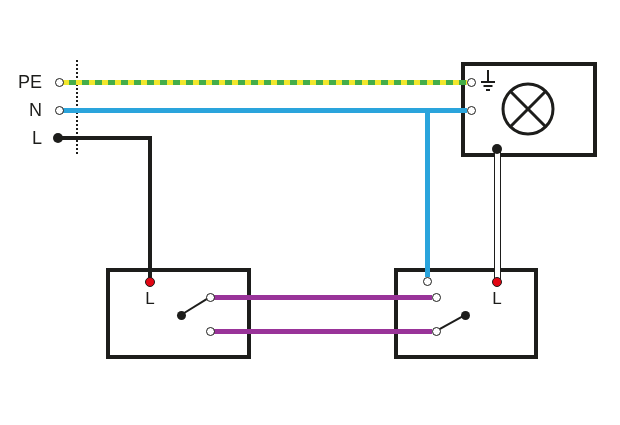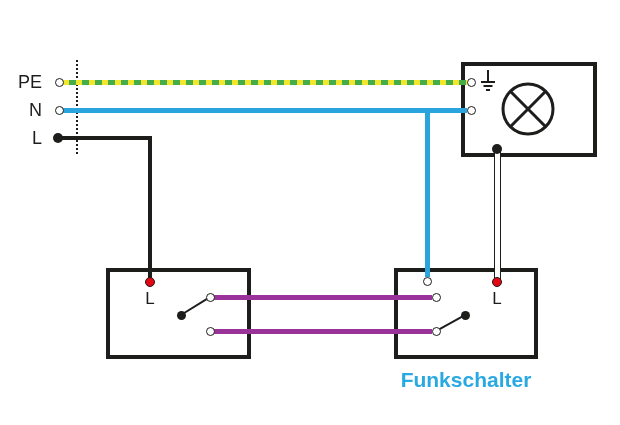--- a/index.html
+++ b/index.html
@@ -150,15 +150,14 @@
 
   <div class="box switch-box-right"></div>
   <div class="node-open" style="left:422.5px; top:276.5px;"></div>
   <div class="node-red" style="left:492px; top:277px;"></div>
   <div class="box-l-label box-l-label-right">L</div>
   <div class="node-open" style="left:431.5px; top:292.5px;"></div>
   <div class="node-open" style="left:431.5px; top:326.5px;"></div>
   <div class="lever lever-right"></div>
   <div class="node-filled" style="left:460.5px; top:310.5px; width:9px; height:9px;"></div>
 
-  <div class="caption">Funkschalter</div>
 
 </div>
 
 </body></html>

